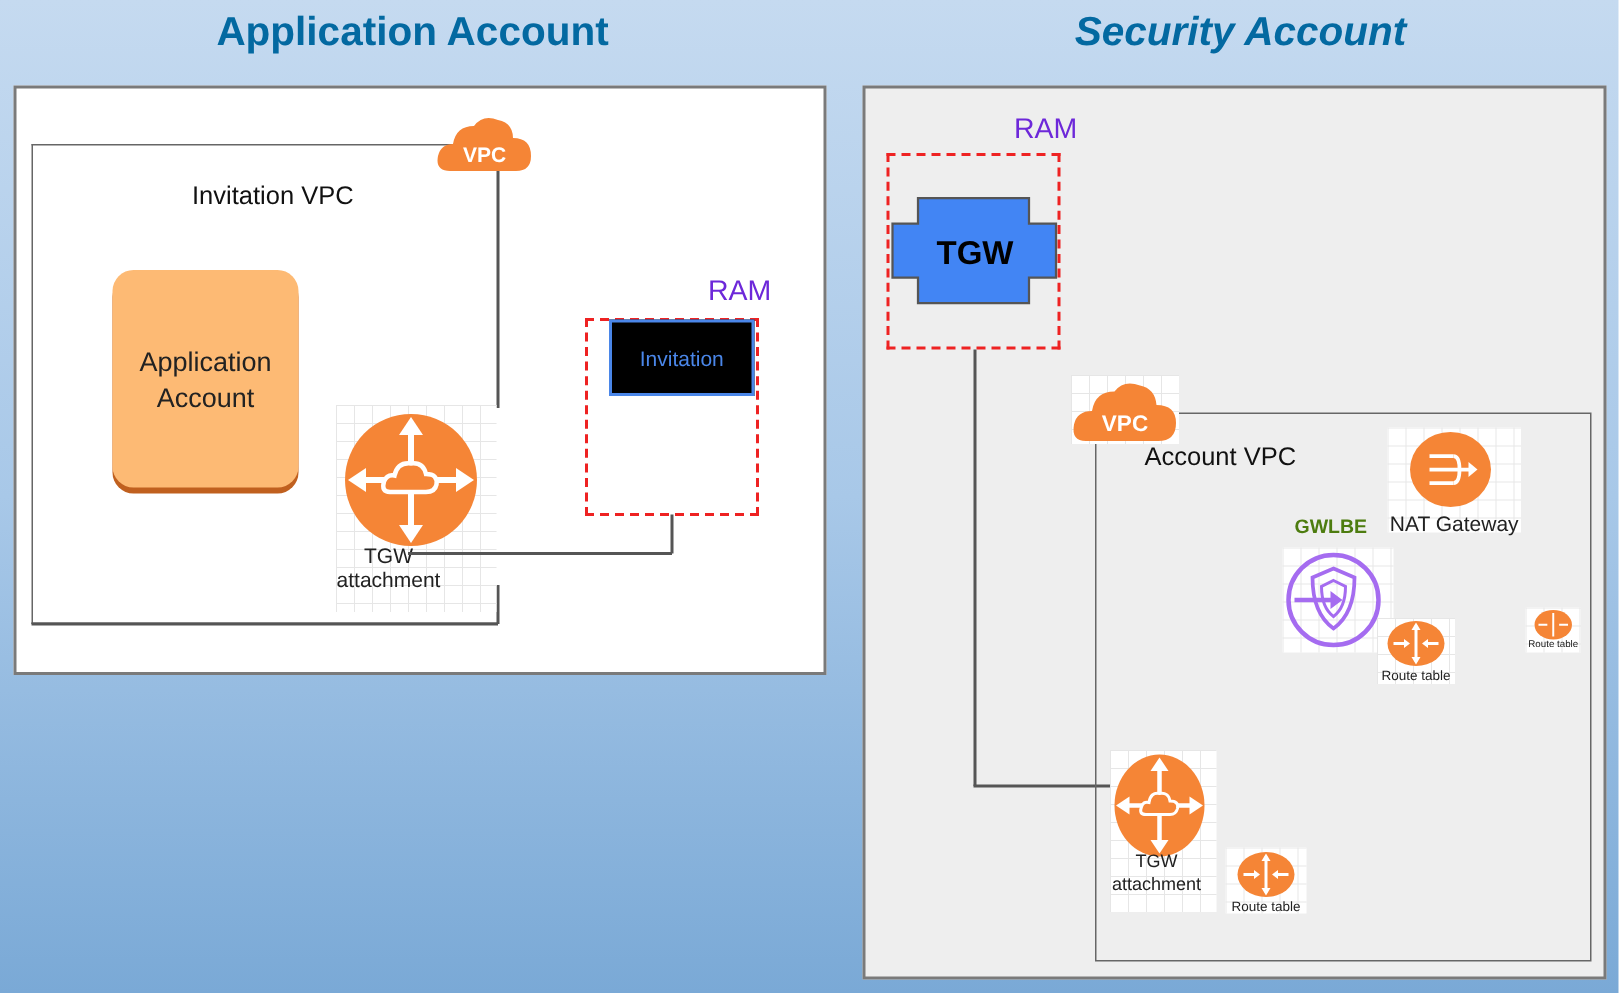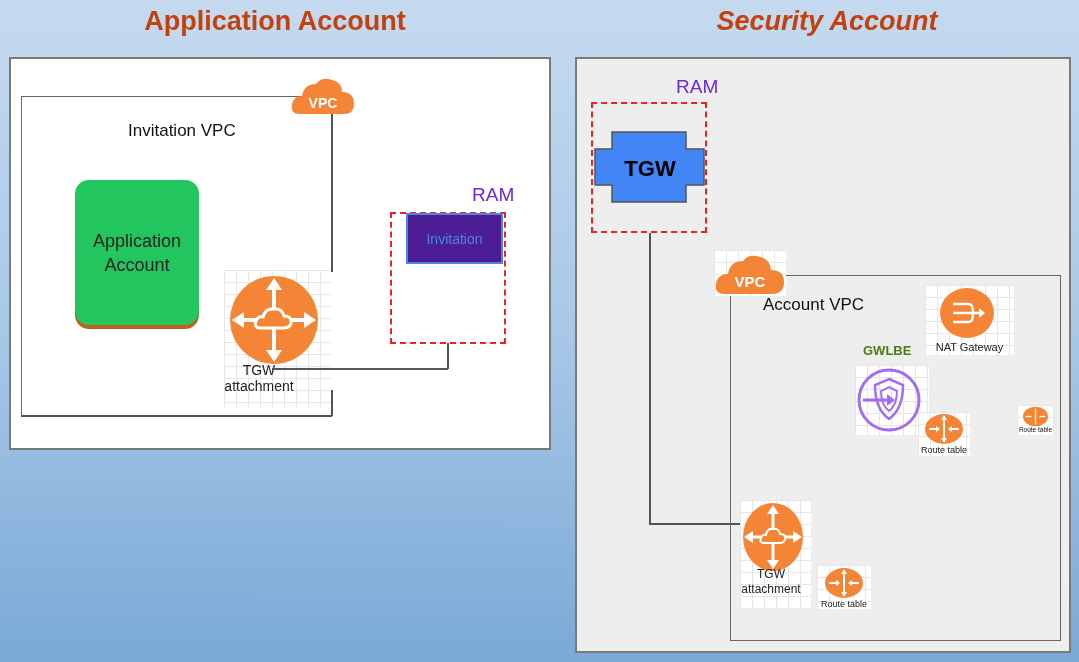--- a/index.html
+++ b/index.html
@@ -1,20 +1,20 @@
 <!DOCTYPE html>
 <html><head>
 <meta charset="utf-8">
 <style>
   html,body{margin:0;padding:0;}
   body{width:1079px;height:662px;position:relative;overflow:hidden;
     background:linear-gradient(180deg,#c5daf0 0%,#a8c8e8 50%,#7aa9d6 100%);
     font-family:"Liberation Sans",sans-serif;}
   .abs{position:absolute;}
-  .heading{font-weight:bold;font-size:27px;color:#c2410c;text-align:center;}
+  .heading{font-weight:bold;font-size:27px;color:#0369a1;text-align:center;}
   .panel{border:2px solid #7a7a7a;box-sizing:border-box;}
   .txt{font-size:17px;color:#111;}
   .ram-label{color:#6d28d9;font-size:19px;}
   .dashed{border:2px dashed #ee2222;box-sizing:border-box;}
   .line{background:#555;}
   .grid{background-color:#fff;
     background-image:linear-gradient(#e6e6e6 1px,transparent 1px),linear-gradient(90deg,#e6e6e6 1px,transparent 1px);
     background-size:12px 12px;}
   .small{font-size:9px;color:#222;text-align:center;}
   .cap{font-size:14px;color:#222;text-align:center;line-height:16px;}
@@ -33,21 +33,21 @@
 <div class="abs line" style="left:21px;top:415px;width:311px;height:1.5px;"></div>
 
 <div class="abs" style="left:290px;top:74px;width:66px;height:44px;">
   <svg width="66" height="44" viewBox="0 0 66 44">
     <path d="M10 40 Q0 40 2 30 Q4 22 12 22 Q14 10 26 10 Q32 2 42 6 Q52 8 52 18 Q64 18 64 30 Q64 40 54 40 Z" fill="#f58536"></path>
     <text x="33" y="34" text-anchor="middle" font-family="Liberation Sans, sans-serif" font-weight="bold" font-size="14" fill="#fff">VPC</text>
   </svg>
 </div>
 <div class="abs txt" style="left:128px;top:121px;">Invitation VPC</div>
 
-<div class="abs" style="left:75px;top:180px;width:124px;height:145px;background:#22c55e;border-radius:14px;box-shadow:0 4px 0 #c0601f;display:flex;flex-direction:column;align-items:center;justify-content:center;">
+<div class="abs" style="left:75px;top:180px;width:124px;height:145px;background:#fdba74;border-radius:14px;box-shadow:0 4px 0 #c0601f;display:flex;flex-direction:column;align-items:center;justify-content:center;">
   <div style="font-size:18px;color:#222;line-height:24px;">Application</div>
   <div style="font-size:18px;color:#222;line-height:24px;">Account</div>
 </div>
 
 <div class="abs grid" style="left:224px;top:270px;width:107px;height:138px;">
   <svg class="abs" style="left:4px;top:4px;" width="92" height="92" viewBox="0 0 92 92">
     <circle cx="46" cy="46" r="44" fill="#f58536"></circle>
     <g stroke="#fff" stroke-width="4" fill="none">
       <line x1="46" y1="8" x2="46" y2="84"></line>
         <line x1="8" y1="46" x2="84" y2="46"></line>
@@ -62,21 +62,21 @@
   </svg>
   <div class="abs cap" style="left:0;top:92px;width:70px;">TGW</div>
   <div class="abs cap" style="left:0;top:108px;width:70px;">attachment</div>
 </div>
 
 <div class="abs line" style="left:272px;top:368px;width:176px;height:1.5px;"></div>
 <div class="abs line" style="left:447px;top:343px;width:1.5px;height:26px;"></div>
 
 <div class="abs ram-label" style="left:472px;top:184px;">RAM</div>
 <div class="abs dashed" style="left:390px;top:212px;width:116px;height:132px;"></div>
-<div class="abs" style="left:406px;top:213px;width:97px;height:51px;border:2px solid #4a86e8;box-sizing:border-box;background:#4c1d95;display:flex;align-items:center;justify-content:center;color:#4a86e8;font-size:14px;">Invitation</div>
+<div class="abs" style="left:406px;top:213px;width:97px;height:51px;border:2px solid #4a86e8;box-sizing:border-box;background:#000000;display:flex;align-items:center;justify-content:center;color:#4a86e8;font-size:14px;">Invitation</div>
 
 <div class="abs panel" style="left:575px;top:57px;width:496px;height:596px;background:#eeeeee;"></div>
 
 <div class="abs ram-label" style="left:676px;top:76px;">RAM</div>
 <div class="abs dashed" style="left:591px;top:102px;width:116px;height:131px;"></div>
 
 <div class="abs" style="left:594px;top:131px;width:112px;height:73px;">
   <svg width="112" height="73" viewBox="0 0 112 73">
     <polygon points="18,1 92,1 92,18 110,18 110,54 92,54 92,71 18,71 18,54 1,54 1,18 18,18" fill="#4285f4" stroke="#555" stroke-width="1.5"></polygon>
     <text x="56" y="45" text-anchor="middle" font-family="Liberation Sans, sans-serif" font-weight="bold" font-size="22" fill="#000">TGW</text>
@@ -99,21 +99,21 @@
   <svg class="abs" style="left:14px;top:2px;" width="56" height="52" viewBox="0 0 56 52">
     <ellipse cx="28" cy="26" rx="27" ry="25" fill="#f58536"></ellipse>
     <g stroke="#fff" stroke-width="2.5" fill="none">
       <line x1="14" y1="17" x2="30" y2="17"></line>
         <line x1="14" y1="26" x2="42" y2="26"></line>
         <line x1="14" y1="35" x2="30" y2="35"></line>
       <path d="M30 17 Q34 17 34 26 Q34 35 30 35"></path>
     </g>
     <polygon points="46,26 40,21 40,31" fill="#fff"></polygon>
   </svg>
-  <div class="abs small" style="left:0;top:56px;width:89px;font-size:11px;">NAT Gateway</div>
+  <div class="abs small" style="left:0;top:56px;width:89px;font-size:14px;">NAT Gateway</div>
 </div>
 
 <div class="abs" style="left:863px;top:343px;font-weight:bold;font-size:13px;color:#4d7c0f;">GWLBE</div>
 <div class="abs grid" style="left:855px;top:365px;width:74px;height:70px;">
   <svg width="74" height="70" viewBox="0 0 74 70">
     <circle cx="34" cy="35" r="30" fill="none" stroke="#a56cf0" stroke-width="3"></circle>
     <path d="M34 14 L48 20 Q48 44 34 54 Q20 44 20 20 Z" fill="none" stroke="#a56cf0" stroke-width="2.5"></path>
     <path d="M34 22 L42 26 Q42 40 34 46 Q26 40 26 26 Z" fill="none" stroke="#a56cf0" stroke-width="2"></path>
     <line x1="8" y1="35" x2="36" y2="35" stroke="#a56cf0" stroke-width="3"></line>
     <polygon points="40,35 32,29 32,41" fill="#a56cf0"></polygon>

